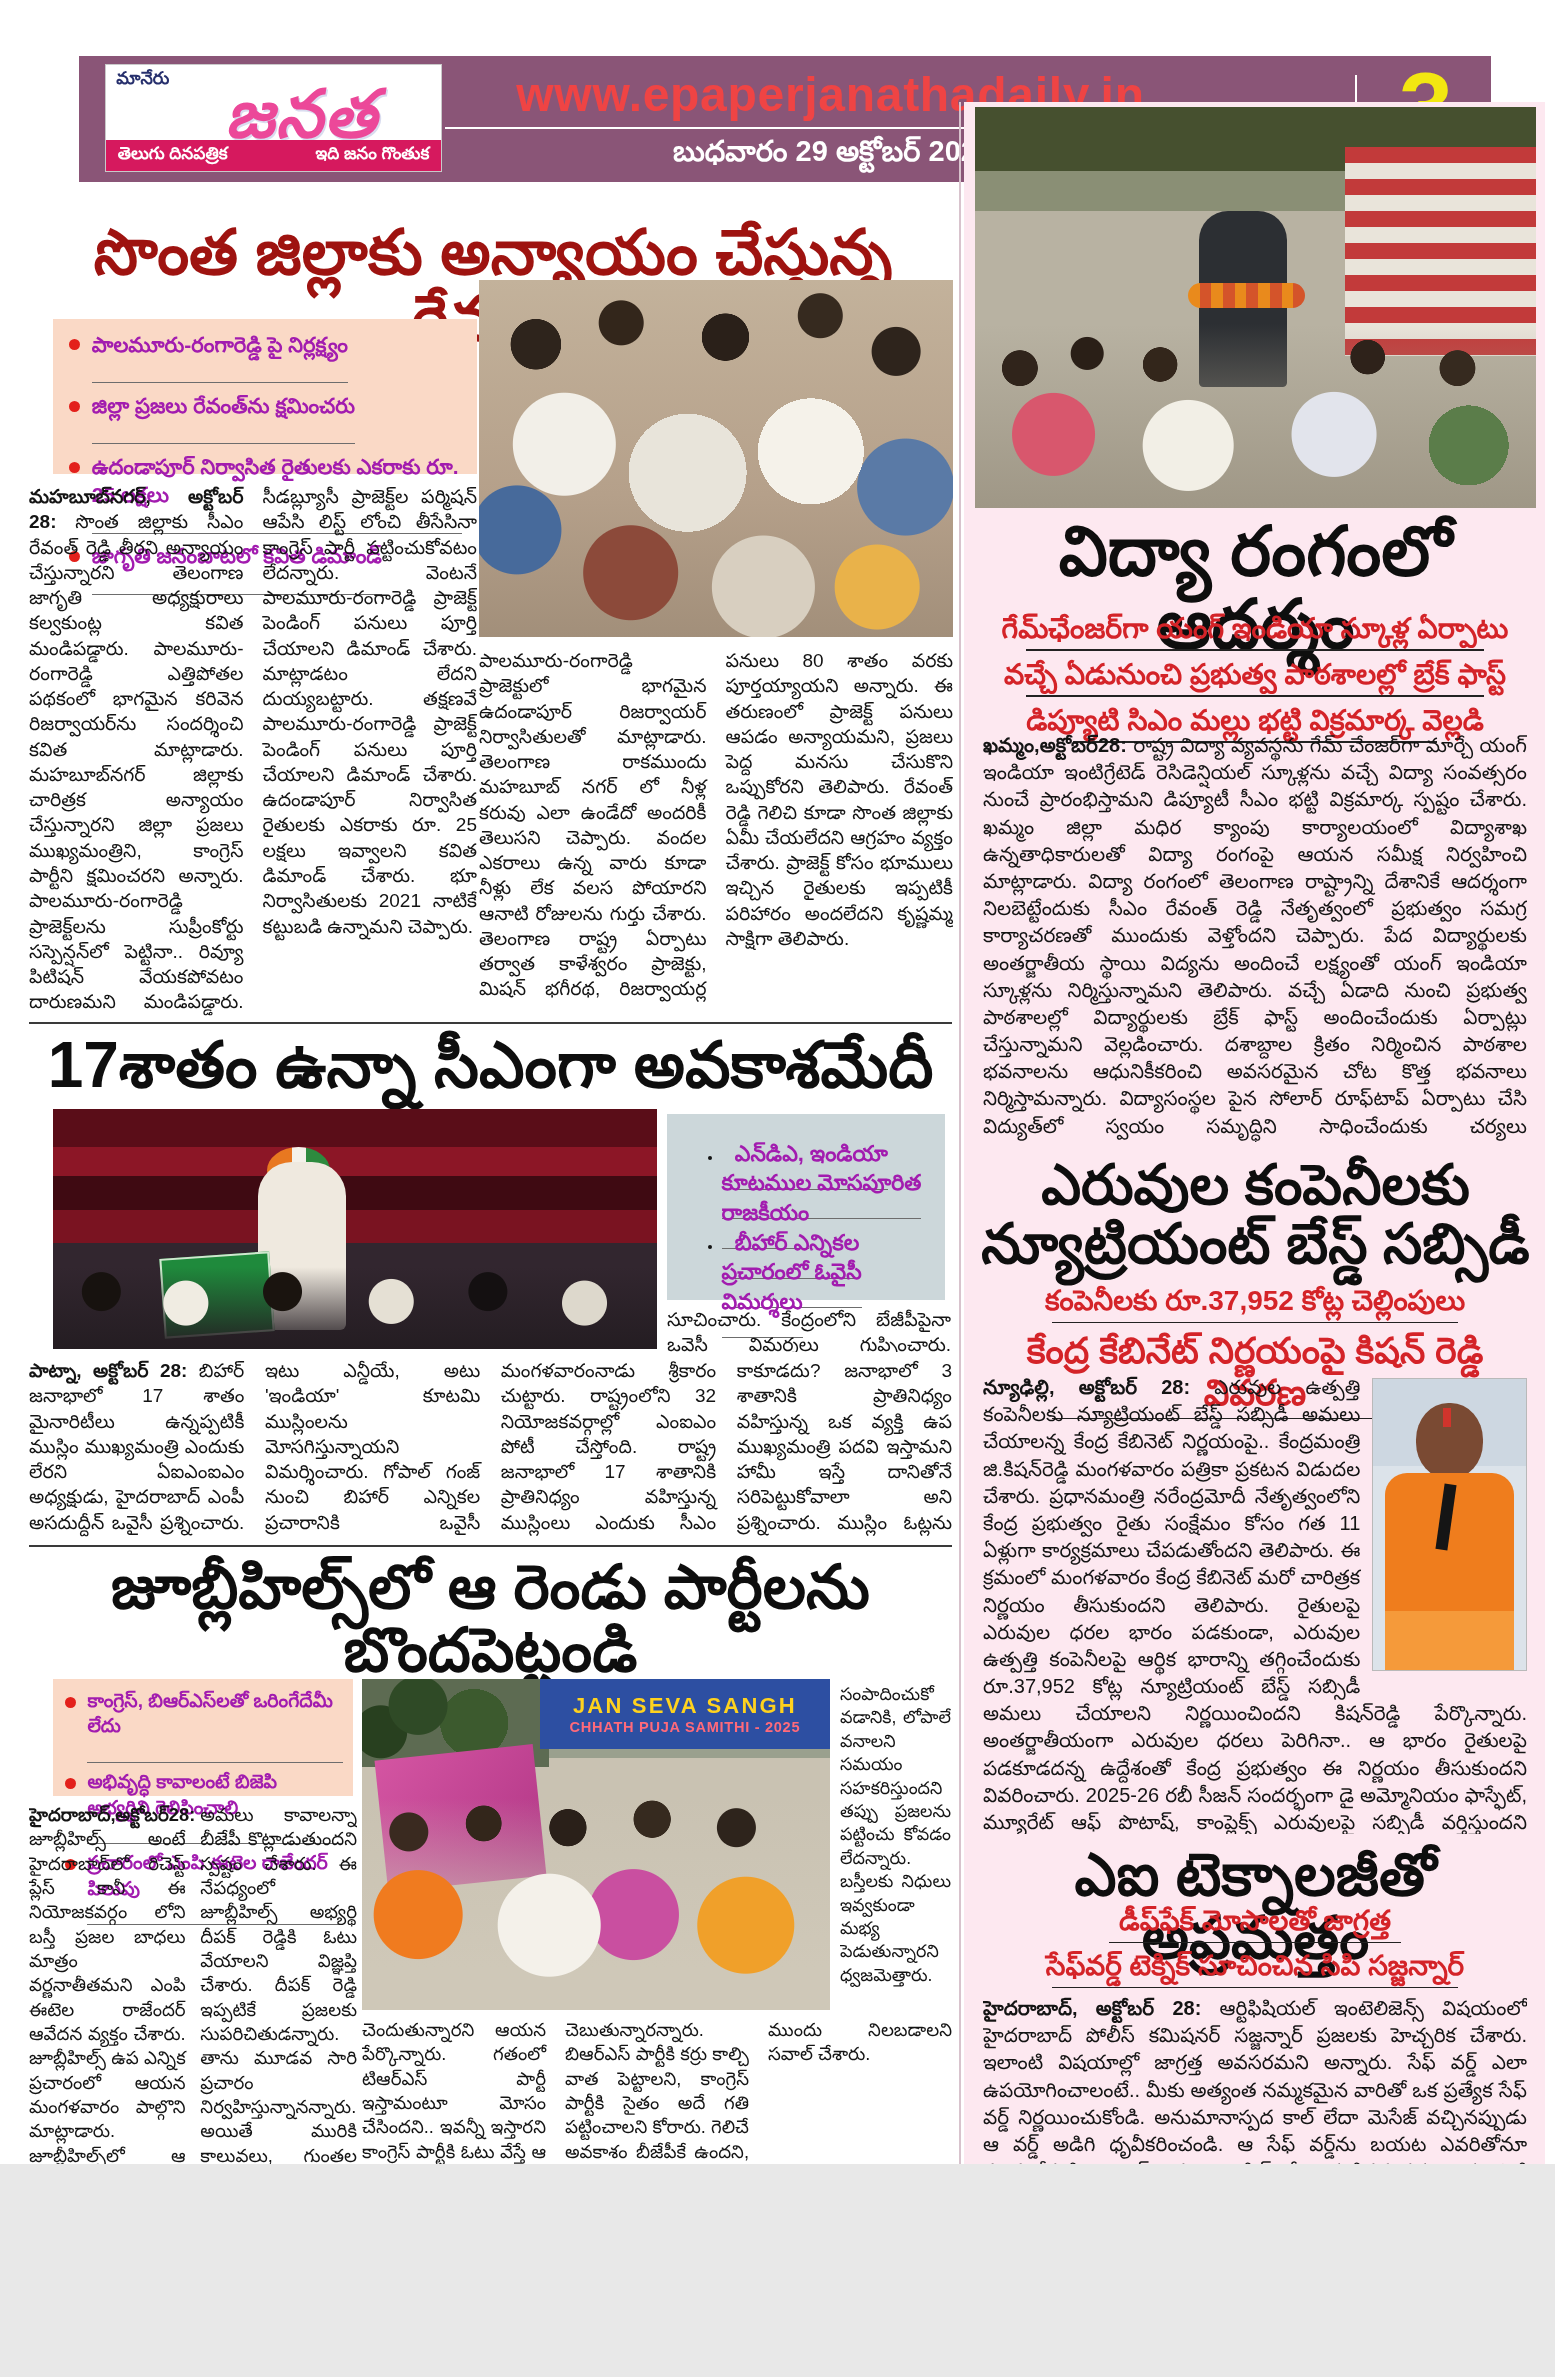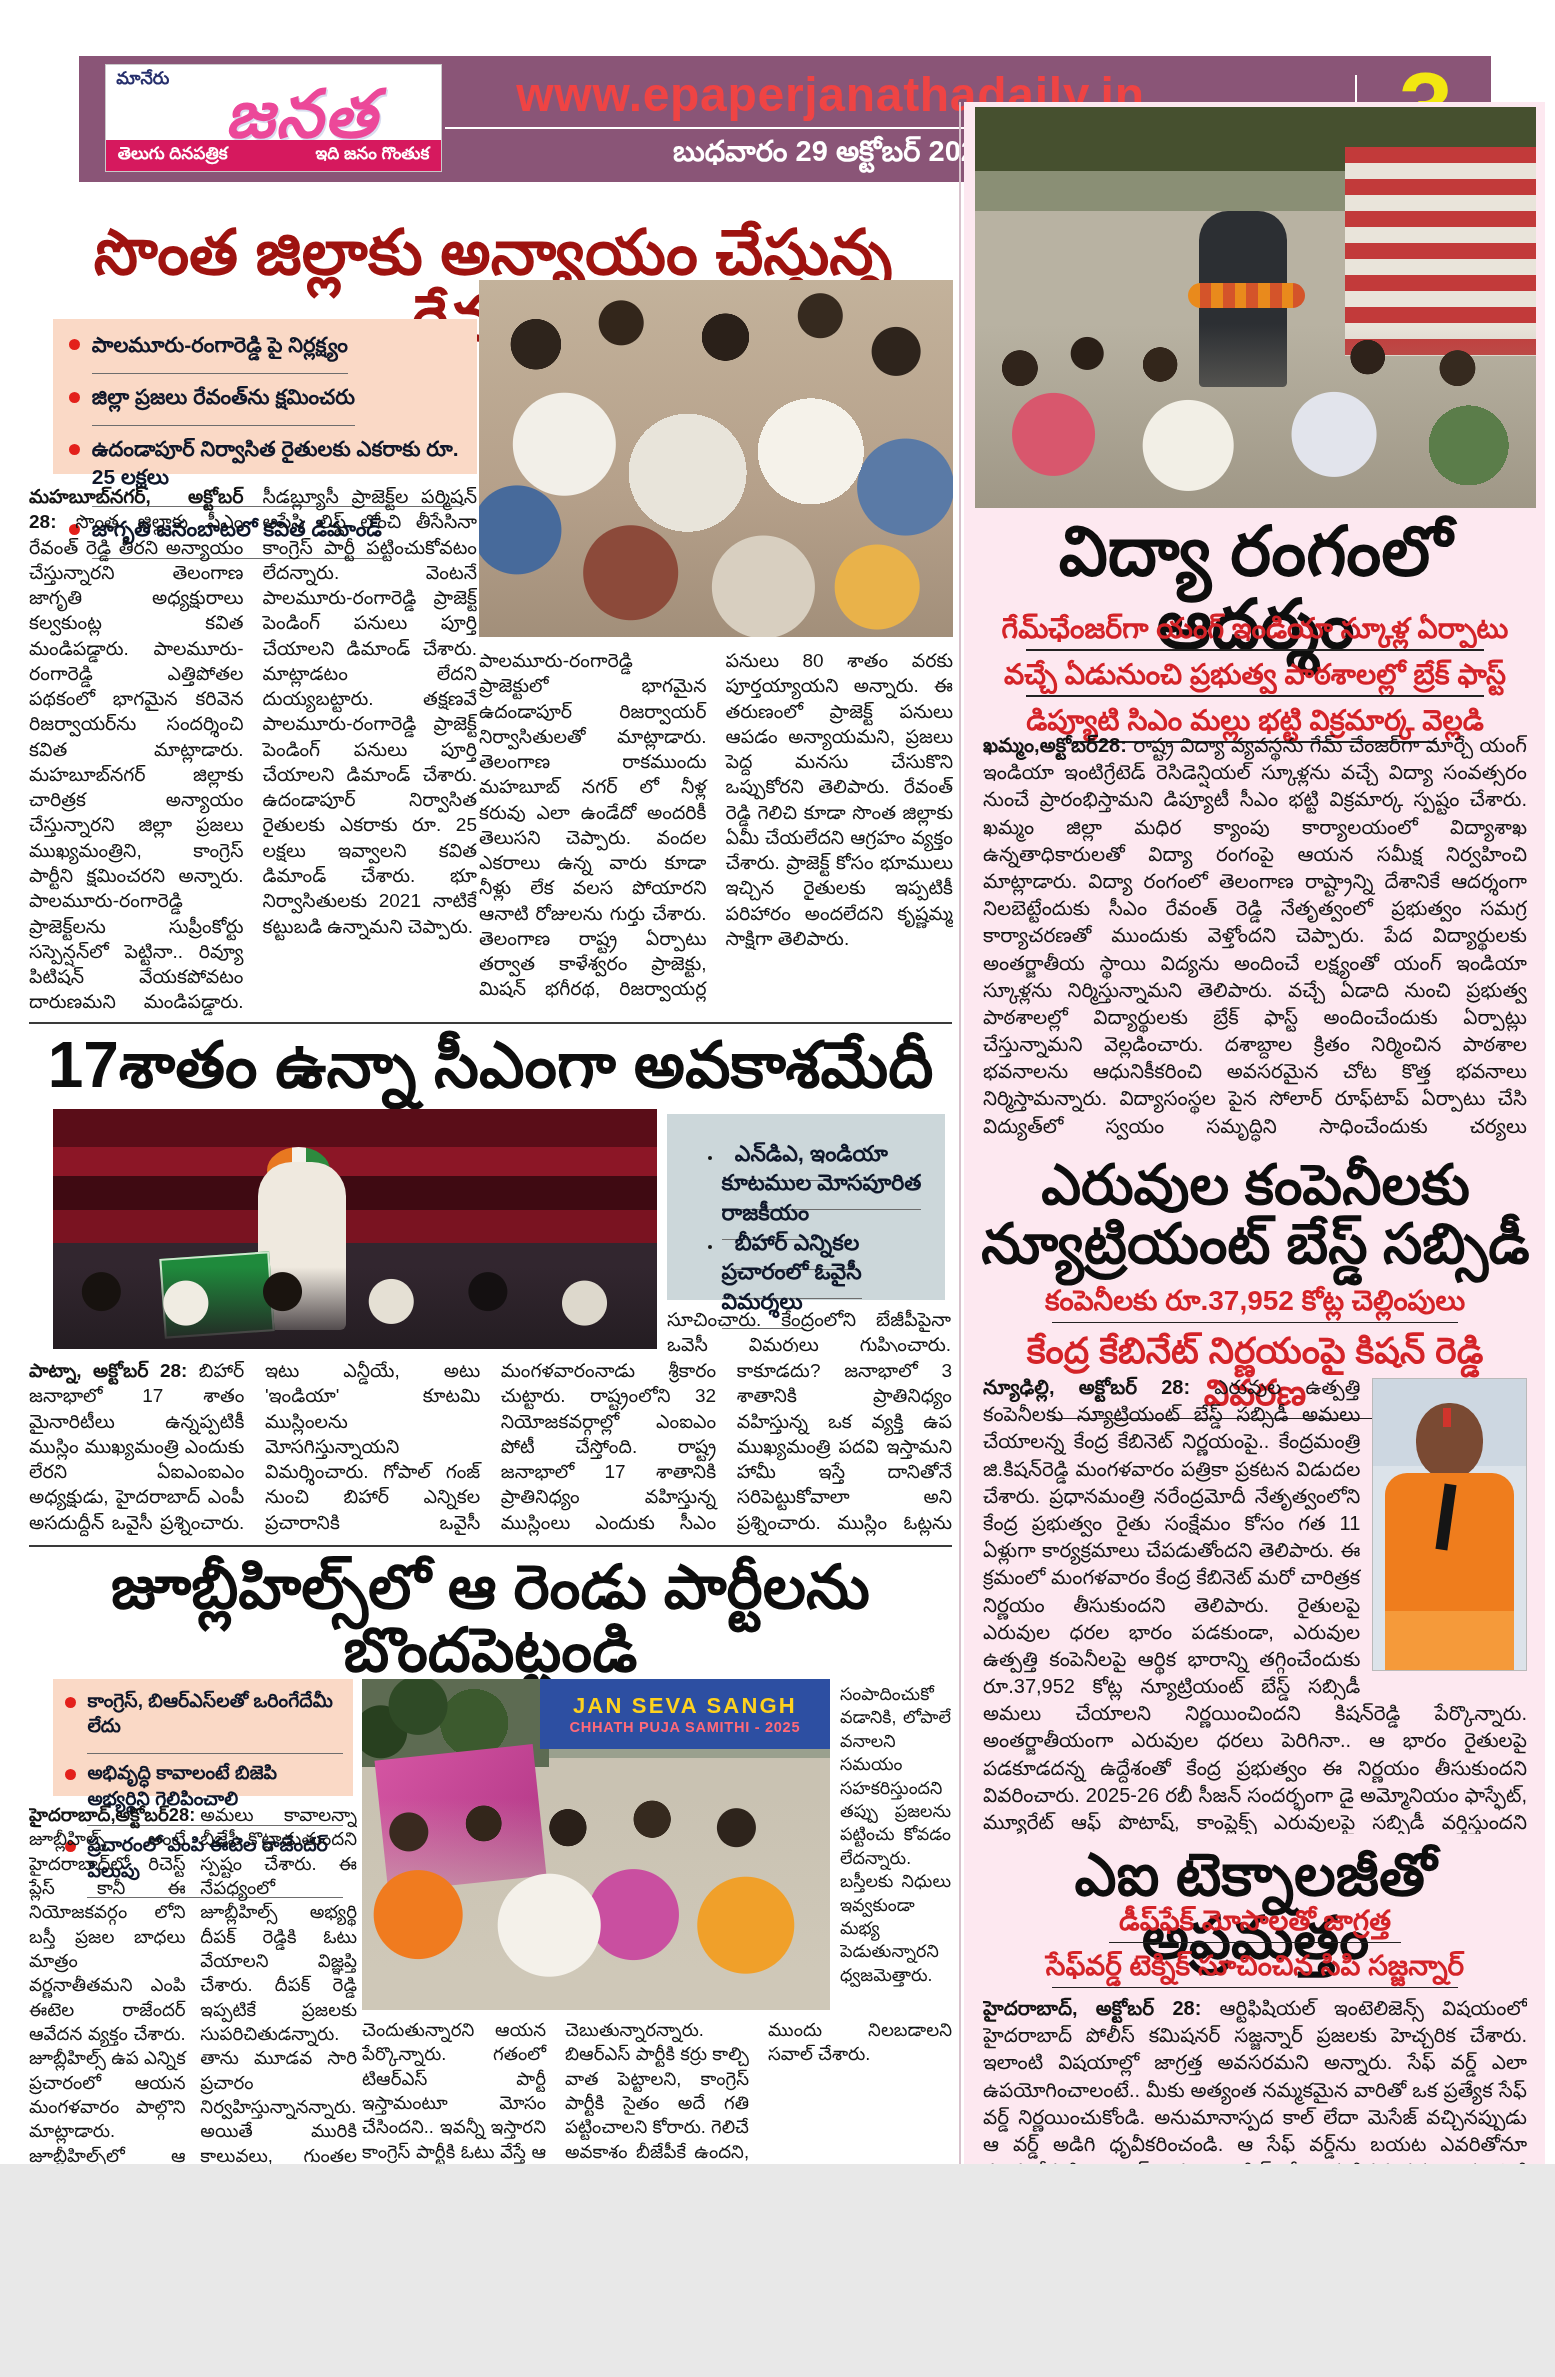--- a/index.html
+++ b/index.html
@@ -28,22 +28,22 @@
   .pgnum{left:1361px;top:51px;width:130px;text-align:center;font-size:97px;font-weight:800;color:#f2e711;}
 
   
   .headline-red{color:#9e1310;}
   .headline-blk{color:#0e0e0e;}
   .headline{font-weight:800;text-align:center;line-height:1.04;}
   .bullet-box{background:#fad9c6;padding:11.7px 14.6px 5.9px 14.6px;}
   .bullet-box ul{list-style:none;margin:0;padding:0;}
   .bullet-box li{display:flex;align-items:flex-start;margin-bottom:8.8px;}
   .dot{flex:0 0 auto;width:11px;height:11px;border-radius:50%;background:#e3201b;margin:8.8px 11.7px 0 1.5px;}
-  .btxt{font-size:21px;font-weight:bold;color:#0f172a;line-height:1.35;
-    border-bottom:1.5px solid #6d6d6d;padding-bottom:14px;}
+  .btxt{font-size:21px;font-weight:bold;color:#a21caf;line-height:1.35;
+    border-bottom:1.5px solid #6d6d6d;padding-bottom:23px;}
   .grey-box{background:#ccd7da;padding:13px 14.6px 4.4px 14.6px;}
   .grey-box .btxt{font-size:22px;}
   .bodytxt{font-size:19px;line-height:1.33;text-align:justify;overflow:hidden;column-fill:auto;}
   .bodytxt p{margin:0;}
   .dateline{font-weight:bold;}
   .cols2{column-count:2;column-gap:19px;}
   .cols3{column-count:3;column-gap:19px;}
   .cols4{column-count:4;column-gap:20.5px;}
   .divider{height:2.2px;background:#3a3a3a;}
 

